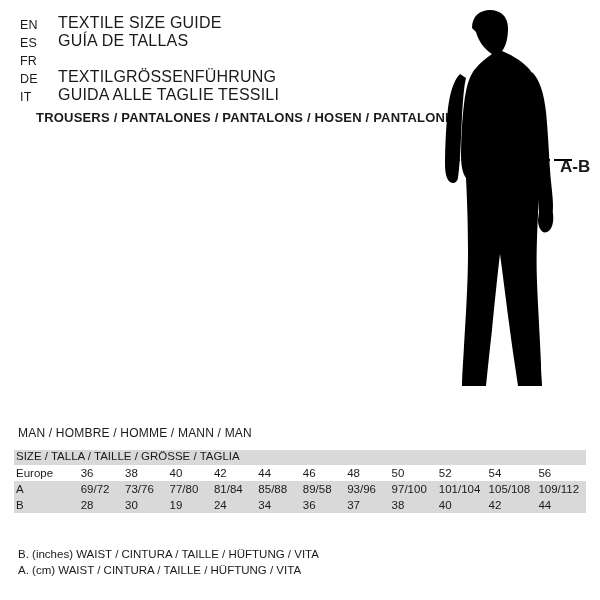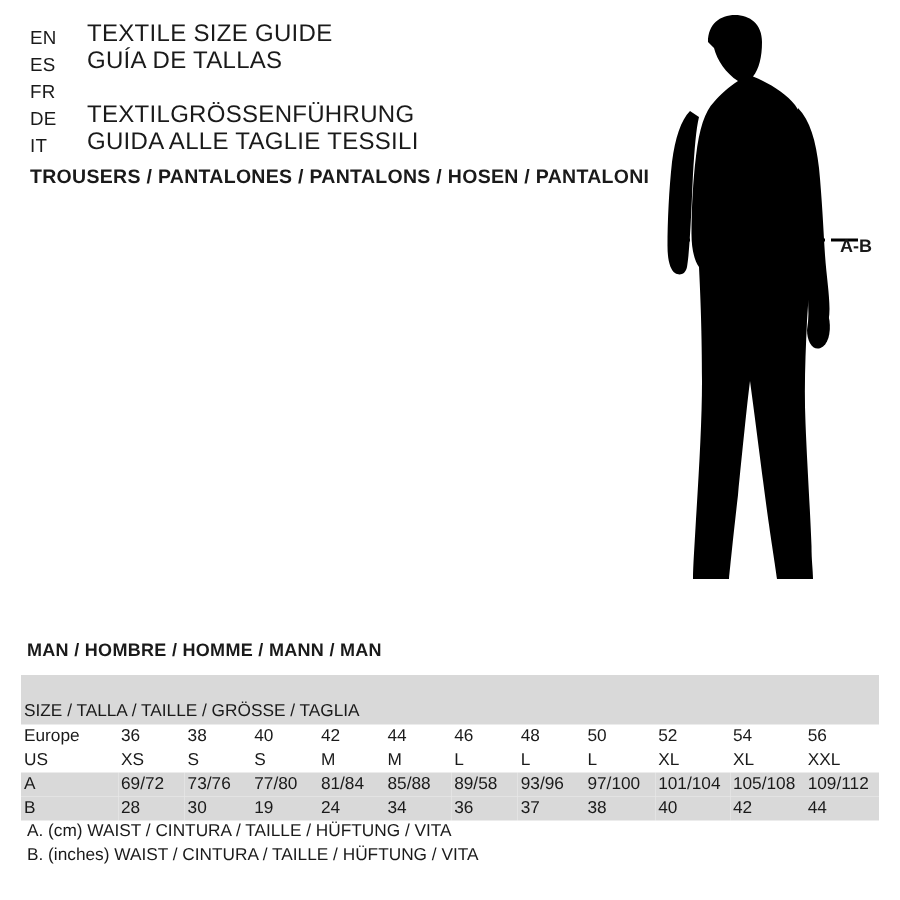--- a/index.html
+++ b/index.html
@@ -38,50 +38,50 @@
     font-size: 12.5px;
     letter-spacing: 0.2px;
   }
   .lang-text {
     font-size: 16px;
     letter-spacing: 0.2px;
   }
 
   .category-title {
     position: absolute;
-    left: 20px;
+    left: 36px;
     top: 110px;
     font-size: 13px;
     font-weight: bold;
     letter-spacing: 0.2px;
   }
 
   
   .figure-wrap {
     position: absolute;
     left: 400px;
     top: 8px;
     width: 200px;
     height: 400px;
   }
   .ab-label {
     position: absolute;
     left: 560px;
     top: 157px;
-    font-size: 12px;
+    font-size: 17px;
     font-weight: bold;
   }
 
   
   .section-title {
     position: absolute;
     left: 18px;
     top: 426px;
     font-size: 12px;
-    font-weight: bold;
+    font-weight: normal;
     letter-spacing: 0.2px;
   }
 
   table.size-table {
     position: absolute;
     left: 14px;
     top: 450px;
     width: 572px;
     border-collapse: collapse;
     font-size: 11.5px;
@@ -91,21 +91,21 @@
     text-align: left;
     padding: 2px 2px 2px 2px;
     font-weight: normal;
     white-space: nowrap;
   }
   table.size-table tr.header-row {
     background: #d9d9d9;
   }
   table.size-table tr.header-row th {
     font-size: 11.5px;
-    padding-top: 18px;
+    padding-top: 0;
     padding-bottom: 3px;
     margin-left: 28px;
   }
   table.size-table tr.shaded td {
     background: #d9d9d9;
   }
   table.size-table td.label-col,
   table.size-table th.label-col {
     width: 78px;
   }
@@ -233,34 +233,20 @@
         <td class="cell">40</td>
         <td class="cell">42</td>
         <td class="cell">44</td>
         <td class="cell">46</td>
         <td class="cell">48</td>
         <td class="cell">50</td>
         <td class="cell">52</td>
         <td class="cell">54</td>
         <td class="cell">56</td>
       </tr>
-      <tr>
-        <td class="label-col">US</td>
-        <td class="cell">XS</td>
-        <td class="cell">S</td>
-        <td class="cell">S</td>
-        <td class="cell">M</td>
-        <td class="cell">M</td>
-        <td class="cell">L</td>
-        <td class="cell">L</td>
-        <td class="cell">L</td>
-        <td class="cell">XL</td>
-        <td class="cell">XL</td>
-        <td class="cell">XXL</td>
-      </tr>
       <tr class="shaded">
         <td class="label-col">A</td>
         <td class="cell">69/72</td>
         <td class="cell">73/76</td>
         <td class="cell">77/80</td>
         <td class="cell">81/84</td>
         <td class="cell">85/88</td>
         <td class="cell">89/58</td>
         <td class="cell">93/96</td>
         <td class="cell">97/100</td>
@@ -279,17 +265,17 @@
         <td class="cell">37</td>
         <td class="cell">38</td>
         <td class="cell">40</td>
         <td class="cell">42</td>
         <td class="cell">44</td>
       </tr>
     </tbody>
   </table>
 
   <div class="footnotes">
+    <div>B. (inches) WAIST / CINTURA / TAILLE / HÜFTUNG / VITA</div>
     <div>A. (cm) WAIST / CINTURA / TAILLE / HÜFTUNG / VITA</div>
-    <div>B. (inches) WAIST / CINTURA / TAILLE / HÜFTUNG / VITA</div>
   </div>
 
 </div>
 
 </body></html>

